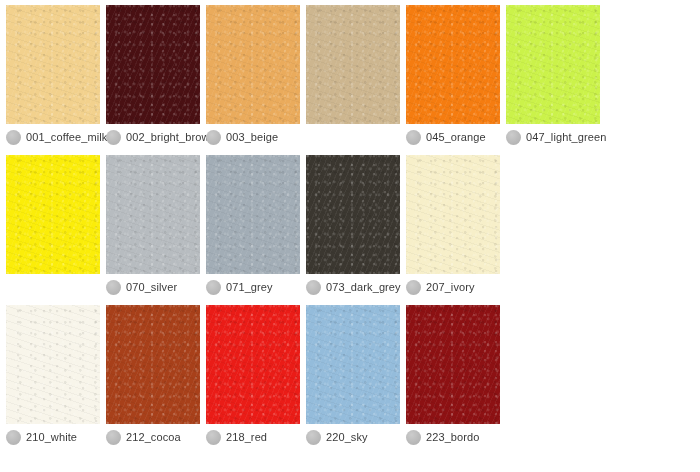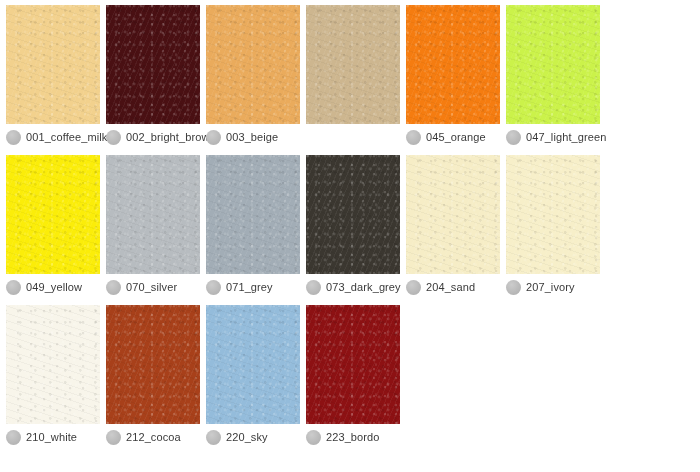--- a/index.html
+++ b/index.html
@@ -133,51 +133,40 @@
         <div class="swatch-tile" style="background-color: rgb(203, 242, 74);"></div>
         <div class="swatch-label-line">
           <span class="radio-dot"></span>
           <span class="swatch-name">047_light_green</span>
         </div>
       </div>
     </div>
     <div class="swatch-row">
       <div class="swatch-cell">
         <div class="swatch-tile" style="background-color: rgb(251, 237, 9);"></div>
-        <div class="swatch-label-line">
-          <span class="radio-dot"></span>
-          <span class="swatch-name">049_yellow</span>
-        </div>
       </div>
       <div class="swatch-cell">
         <div class="swatch-tile" style="background-color: rgb(183, 188, 192);"></div>
         <div class="swatch-label-line">
           <span class="radio-dot"></span>
           <span class="swatch-name">070_silver</span>
         </div>
       </div>
       <div class="swatch-cell">
         <div class="swatch-tile" style="background-color: rgb(162, 173, 182);"></div>
         <div class="swatch-label-line">
           <span class="radio-dot"></span>
           <span class="swatch-name">071_grey</span>
         </div>
       </div>
       <div class="swatch-cell">
         <div class="swatch-tile" style="background-color: rgb(59, 55, 48);"></div>
         <div class="swatch-label-line">
           <span class="radio-dot"></span>
           <span class="swatch-name">073_dark_grey</span>
-        </div>
-      </div>
-      <div class="swatch-cell">
-        <div class="swatch-tile" style="background-color: rgb(246, 237, 198);"></div>
-        <div class="swatch-label-line">
-          <span class="radio-dot"></span>
-          <span class="swatch-name">204_sand</span>
         </div>
       </div>
       <div class="swatch-cell">
         <div class="swatch-tile" style="background-color: rgb(247, 239, 201);"></div>
         <div class="swatch-label-line">
           <span class="radio-dot"></span>
           <span class="swatch-name">207_ivory</span>
         </div>
       </div>
     </div>
@@ -187,20 +176,27 @@
         <div class="swatch-label-line">
           <span class="radio-dot"></span>
           <span class="swatch-name">210_white</span>
         </div>
       </div>
       <div class="swatch-cell">
         <div class="swatch-tile" style="background-color: rgb(168, 64, 26);"></div>
         <div class="swatch-label-line">
           <span class="radio-dot"></span>
           <span class="swatch-name">212_cocoa</span>
+        </div>
+      </div>
+      <div class="swatch-cell">
+        <div class="swatch-tile" style="background-color: rgb(234, 28, 23);"></div>
+        <div class="swatch-label-line">
+          <span class="radio-dot"></span>
+          <span class="swatch-name">218_red</span>
         </div>
       </div>
       <div class="swatch-cell">
         <div class="swatch-tile" style="background-color: rgb(148, 188, 219);"></div>
         <div class="swatch-label-line">
           <span class="radio-dot"></span>
           <span class="swatch-name">220_sky</span>
         </div>
       </div>
       <div class="swatch-cell">

